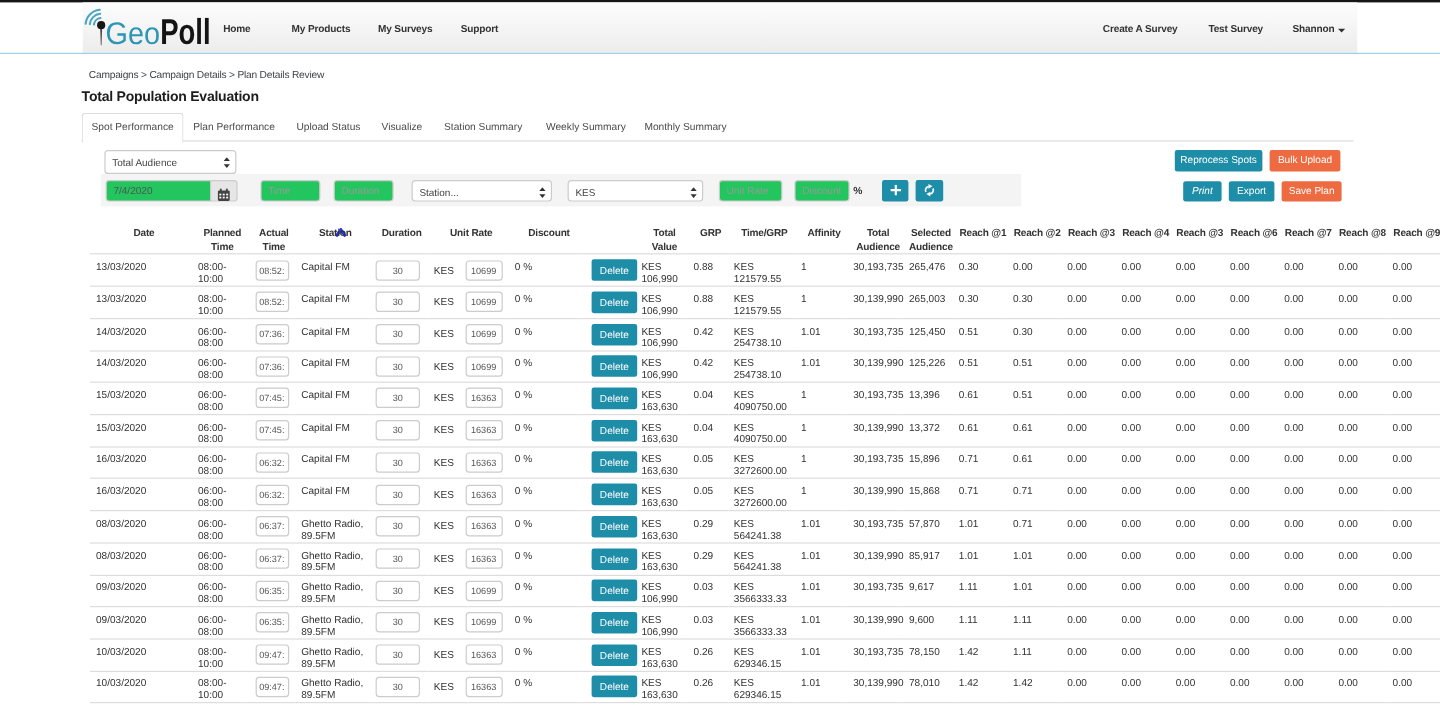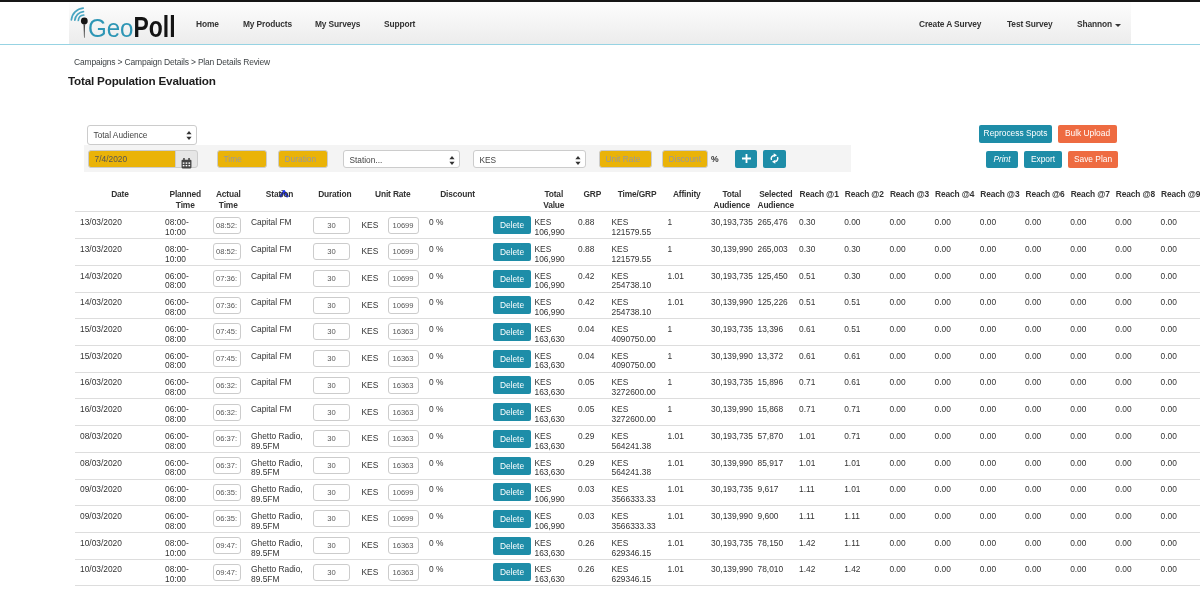--- a/index.html
+++ b/index.html
@@ -17,21 +17,21 @@
 #tabs { left:68px; top:94px; width:1060px; height:23.5px; border-bottom:1px solid #ddd; }
 .tab { position:absolute; top:0; font-size:8.5px; color:#4a4a4a; padding:5.8px 0 0 0; }
 #tab-active { position:absolute; left:0; top:0; width:85px; height:24.5px;
   background:#fff; border:1px solid #ddd; border-bottom:none; border-radius:3px 3px 0 0;
   font-size:8.5px; color:#4a4a4a; text-align:center; padding-top:5.2px; z-index:2; }
 
 .sel { position:absolute; background:#fff; border:1px solid #ccc; border-radius:3px;
   font-size:8.3px; color:#444; padding:4px 0 0 5.5px; height:18px; }
 .selarr { position:absolute; right:4px; top:4.5px; }
 #band { left:84px; top:145px; width:767px; height:27px; background:#f4f4f4; }
-.inp { position:absolute; height:18px; background:#eab308; border:1px solid #ccc;
+.inp { position:absolute; height:18px; background:#22c55e; border:1px solid #ccc;
   border-radius:3px; font-size:8.4px; color:#555; padding:0 0 0 5.5px;
   font-family:"Liberation Sans",sans-serif; }
 .inp::placeholder { color:#999; }
 .btn { position:absolute; color:#fff; font-size:8.4px; text-align:center;
   border-radius:2px; }
 .teal { background:#1e8da8; }
 .orange { background:#ee6b41; }
 
 #tbl { position:absolute; left:75px; top:181px; }
 table { border-collapse:collapse; table-layout:fixed; width:1125.8px; }
@@ -59,34 +59,43 @@
         <g stroke="#49a5c1" fill="none" stroke-linecap="round" stroke-width="1.7">
           <path d="M8.32 16.48 A 6 6 0 0 1 13.78 11.02"></path>
           <path d="M4.84 16.17 A 9.5 9.5 0 0 1 13.47 7.54"></path>
           <path d="M1.35 15.87 A 13 13 0 0 1 13.17 4.05"></path>
         </g>
         <circle cx="14.3" cy="17" r="3.4" fill="#161616"></circle>
         <path d="M13.5 20.2 L15.1 20.2 L14.6 33.8 L14.0 33.8 Z" fill="#4a4a4a"></path>
         <text x="18" y="32.5" font-family="Liberation Sans,sans-serif" font-size="26" fill="#2e96b5" textLength="45.5" lengthAdjust="spacingAndGlyphs">Geo</text>
         <text x="63.5" y="32.5" font-family="Liberation Sans,sans-serif" font-size="30" font-weight="bold" fill="#141414" textLength="42" lengthAdjust="spacingAndGlyphs">Poll</text>
       </svg>
-  <span class="abs nav" style="left:127px">Home</span>
+  <span class="abs nav" style="left:117px">Home</span>
   <span class="abs nav" style="left:174px">My Products</span>
   <span class="abs nav" style="left:246px">My Surveys</span>
   <span class="abs nav" style="left:315px">Support</span>
   <span class="abs nav" style="left:850px">Create A Survey</span>
   <span class="abs nav" style="left:938px">Test Survey</span>
   <span class="abs nav" style="left:1008px">Shannon</span>
   <span class="abs" style="left:1046px;top:21.5px;width:0;height:0;
     border-left:3px solid transparent;border-right:3px solid transparent;
     border-top:3.5px solid #333"></span>
 </div>
 <div class="abs" id="cyan"></div>
 <div class="abs" id="crumb">Campaigns &gt; Campaign Details &gt; Plan Details Review</div>
 <div class="abs" id="title">Total Population Evaluation</div>
+<div class="abs" id="tabs">
+  <div id="tab-active">Spot Performance</div>
+  <div class="tab" style="left:93px">Plan Performance</div>
+  <div class="tab" style="left:179px">Upload Status</div>
+  <div class="tab" style="left:250px">Visualize</div>
+  <div class="tab" style="left:302px">Station Summary</div>
+  <div class="tab" style="left:387px">Weekly Summary</div>
+  <div class="tab" style="left:469px">Monthly Summary</div>
+</div>
 <div class="abs sel" style="left:87px;top:125px;width:110px;height:19.5px;">Total Audience<svg class="selarr" width="6" height="9" viewBox="0 0 6 9">
         <path d="M3 0 L5.6 3.2 L0.4 3.2 Z" fill="#333"></path>
         <path d="M3 9 L5.6 5.8 L0.4 5.8 Z" fill="#333"></path>
       </svg></div>
 <div class="abs" id="band"></div>
 <input class="abs inp" style="left: 88px; top: 150px; width: 88px; border-radius: 3px 0px 0px 3px;" value="7/4/2020">
 <div class="abs" style="left:175px;top:150px;width:23px;height:18px;background:#e6e6e6;
   border:1px solid #ccc;border-radius:0 3px 3px 0;text-align:center;padding-top:4px;"><svg width="11" height="11" viewBox="0 0 10 10">
         <rect x="0.5" y="1.5" width="9" height="8" rx="1" fill="#444"></rect>
         <rect x="2" y="0" width="1.4" height="2.6" fill="#444"></rect>

